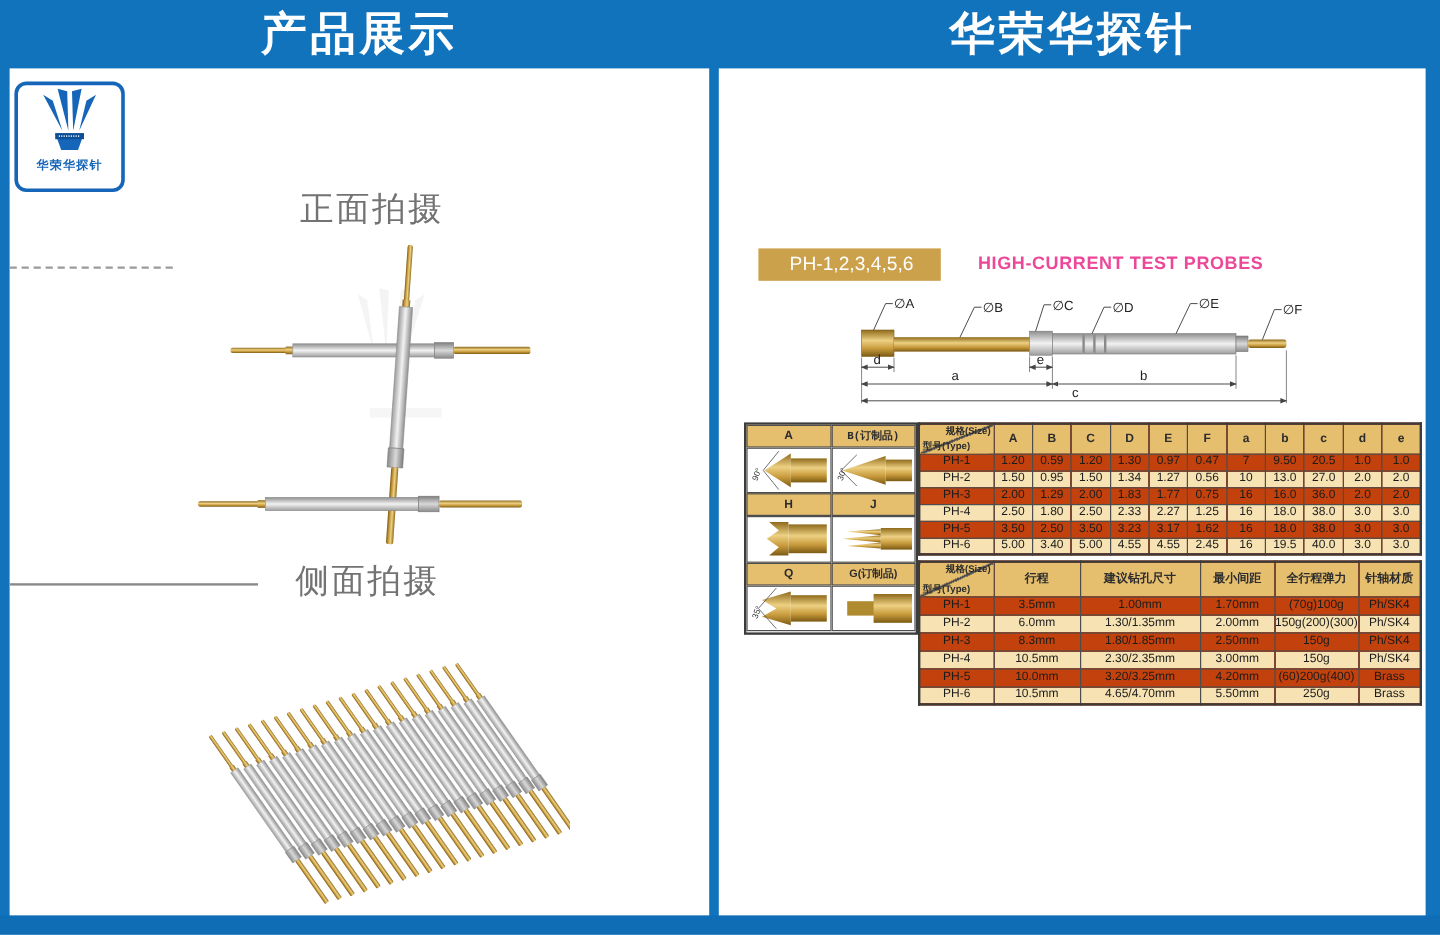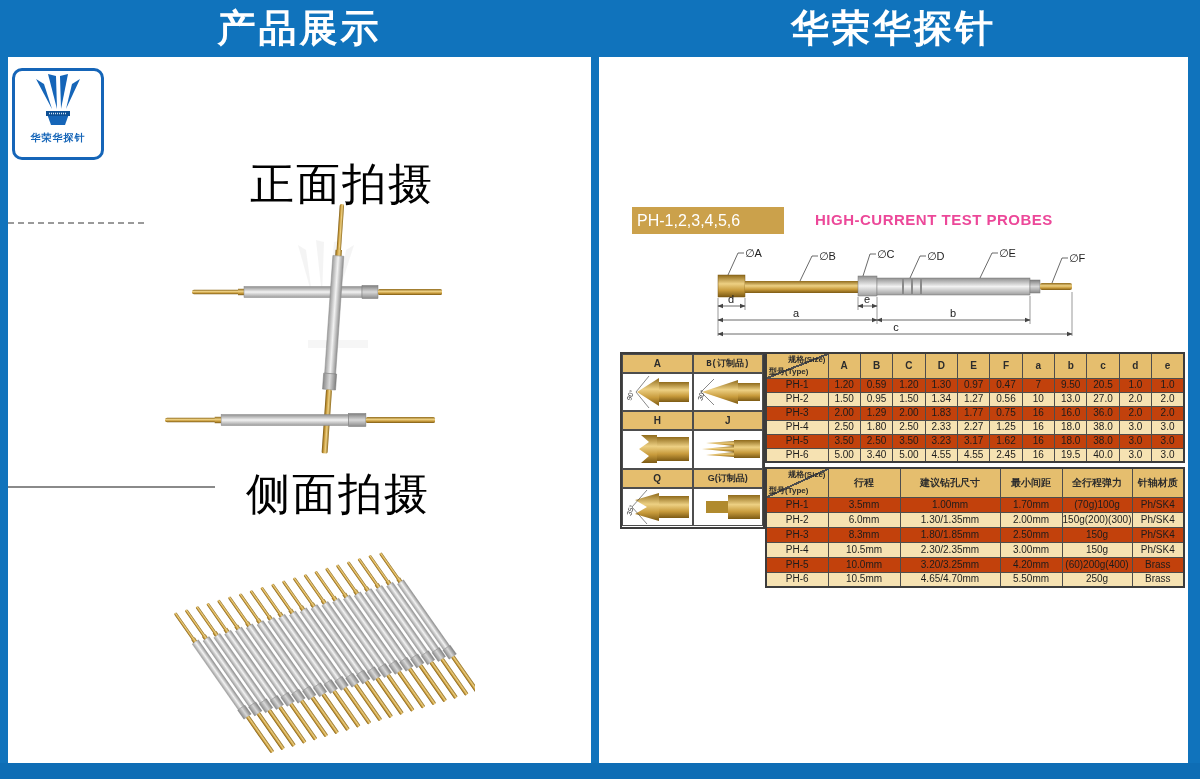--- a/index.html
+++ b/index.html
@@ -12,28 +12,28 @@
        color:#fff;font-size:38px;font-weight:700;letter-spacing:3px;}
   #hdrL{left:8px;width:583px;}
   #hdrR{left:599px;width:589px;}
   #bottomBar{position:absolute;left:0;top:763px;width:1200px;height:16px;background:#0E6DB5;}
   
   #logo{position:absolute;left:4px;top:11px;width:92px;height:92px;border:3px solid #1565B8;border-radius:10px;
         background:#fff;box-sizing:border-box;display:flex;flex-direction:column;align-items:center;}
   #logoText{color:#1565B8;font-size:10px;font-weight:700;letter-spacing:1px;margin-top:-2px;white-space:nowrap;}
   .dashLine{position:absolute;left:0;top:165px;width:136px;border-top:2px dashed #9a9a9a;}
   .solidLine{position:absolute;left:0;top:429px;width:207px;border-top:2px solid #8a8a8a;}
-  .photoLabel{position:absolute;color:#000000;font-size:44px;letter-spacing:2px;font-weight:500;white-space:nowrap;}
+  .photoLabel{position:absolute;color:#737373;font-size:28px;letter-spacing:2px;font-weight:500;white-space:nowrap;}
   #lbl1{left:242px;top:98px;}
   #lbl2{left:238px;top:408px;}
   #photo1{position:absolute;left:122px;top:133px;}
   #photo2{position:absolute;left:122px;top:488px;}
   
   #badge{position:absolute;left:33px;top:150px;width:152px;height:27px;background:#CBA14B;color:#fff;
-         font-size:16px;display:flex;align-items:center;padding-left:5px;box-sizing:border-box;}
+         font-size:16px;display:flex;align-items:center;padding-left:26px;box-sizing:border-box;}
   #subtitle{position:absolute;left:216px;top:154px;color:#ec4899;font-size:15px;font-weight:700;letter-spacing:.5px;text-align:right;}
   #diagram{position:absolute;left:101px;top:183px;}
   #tipTable{position:absolute;left:21px;top:295px;width:145px;height:177px;border:2px solid #3c3c3c;box-sizing:border-box;
             display:grid;grid-template-columns:1fr 1fr;grid-auto-rows:19px 38.3px;}
   .tipHead{border:1px solid #4d4d4d;background:#E5BE6E;display:flex;align-items:center;justify-content:center;
            font-size:10px;font-weight:700;color:#2c2c2c;white-space:nowrap;overflow:hidden;}
   .tipBody{border:1px solid #4d4d4d;background:#fff;display:flex;align-items:center;justify-content:center;}
   table{border-collapse:collapse;table-layout:fixed;background:#c2410c;}
   .dtable{position:absolute;border:2px solid #3c3c3c;}
   #sizeTable{left:166px;top:295px;}

